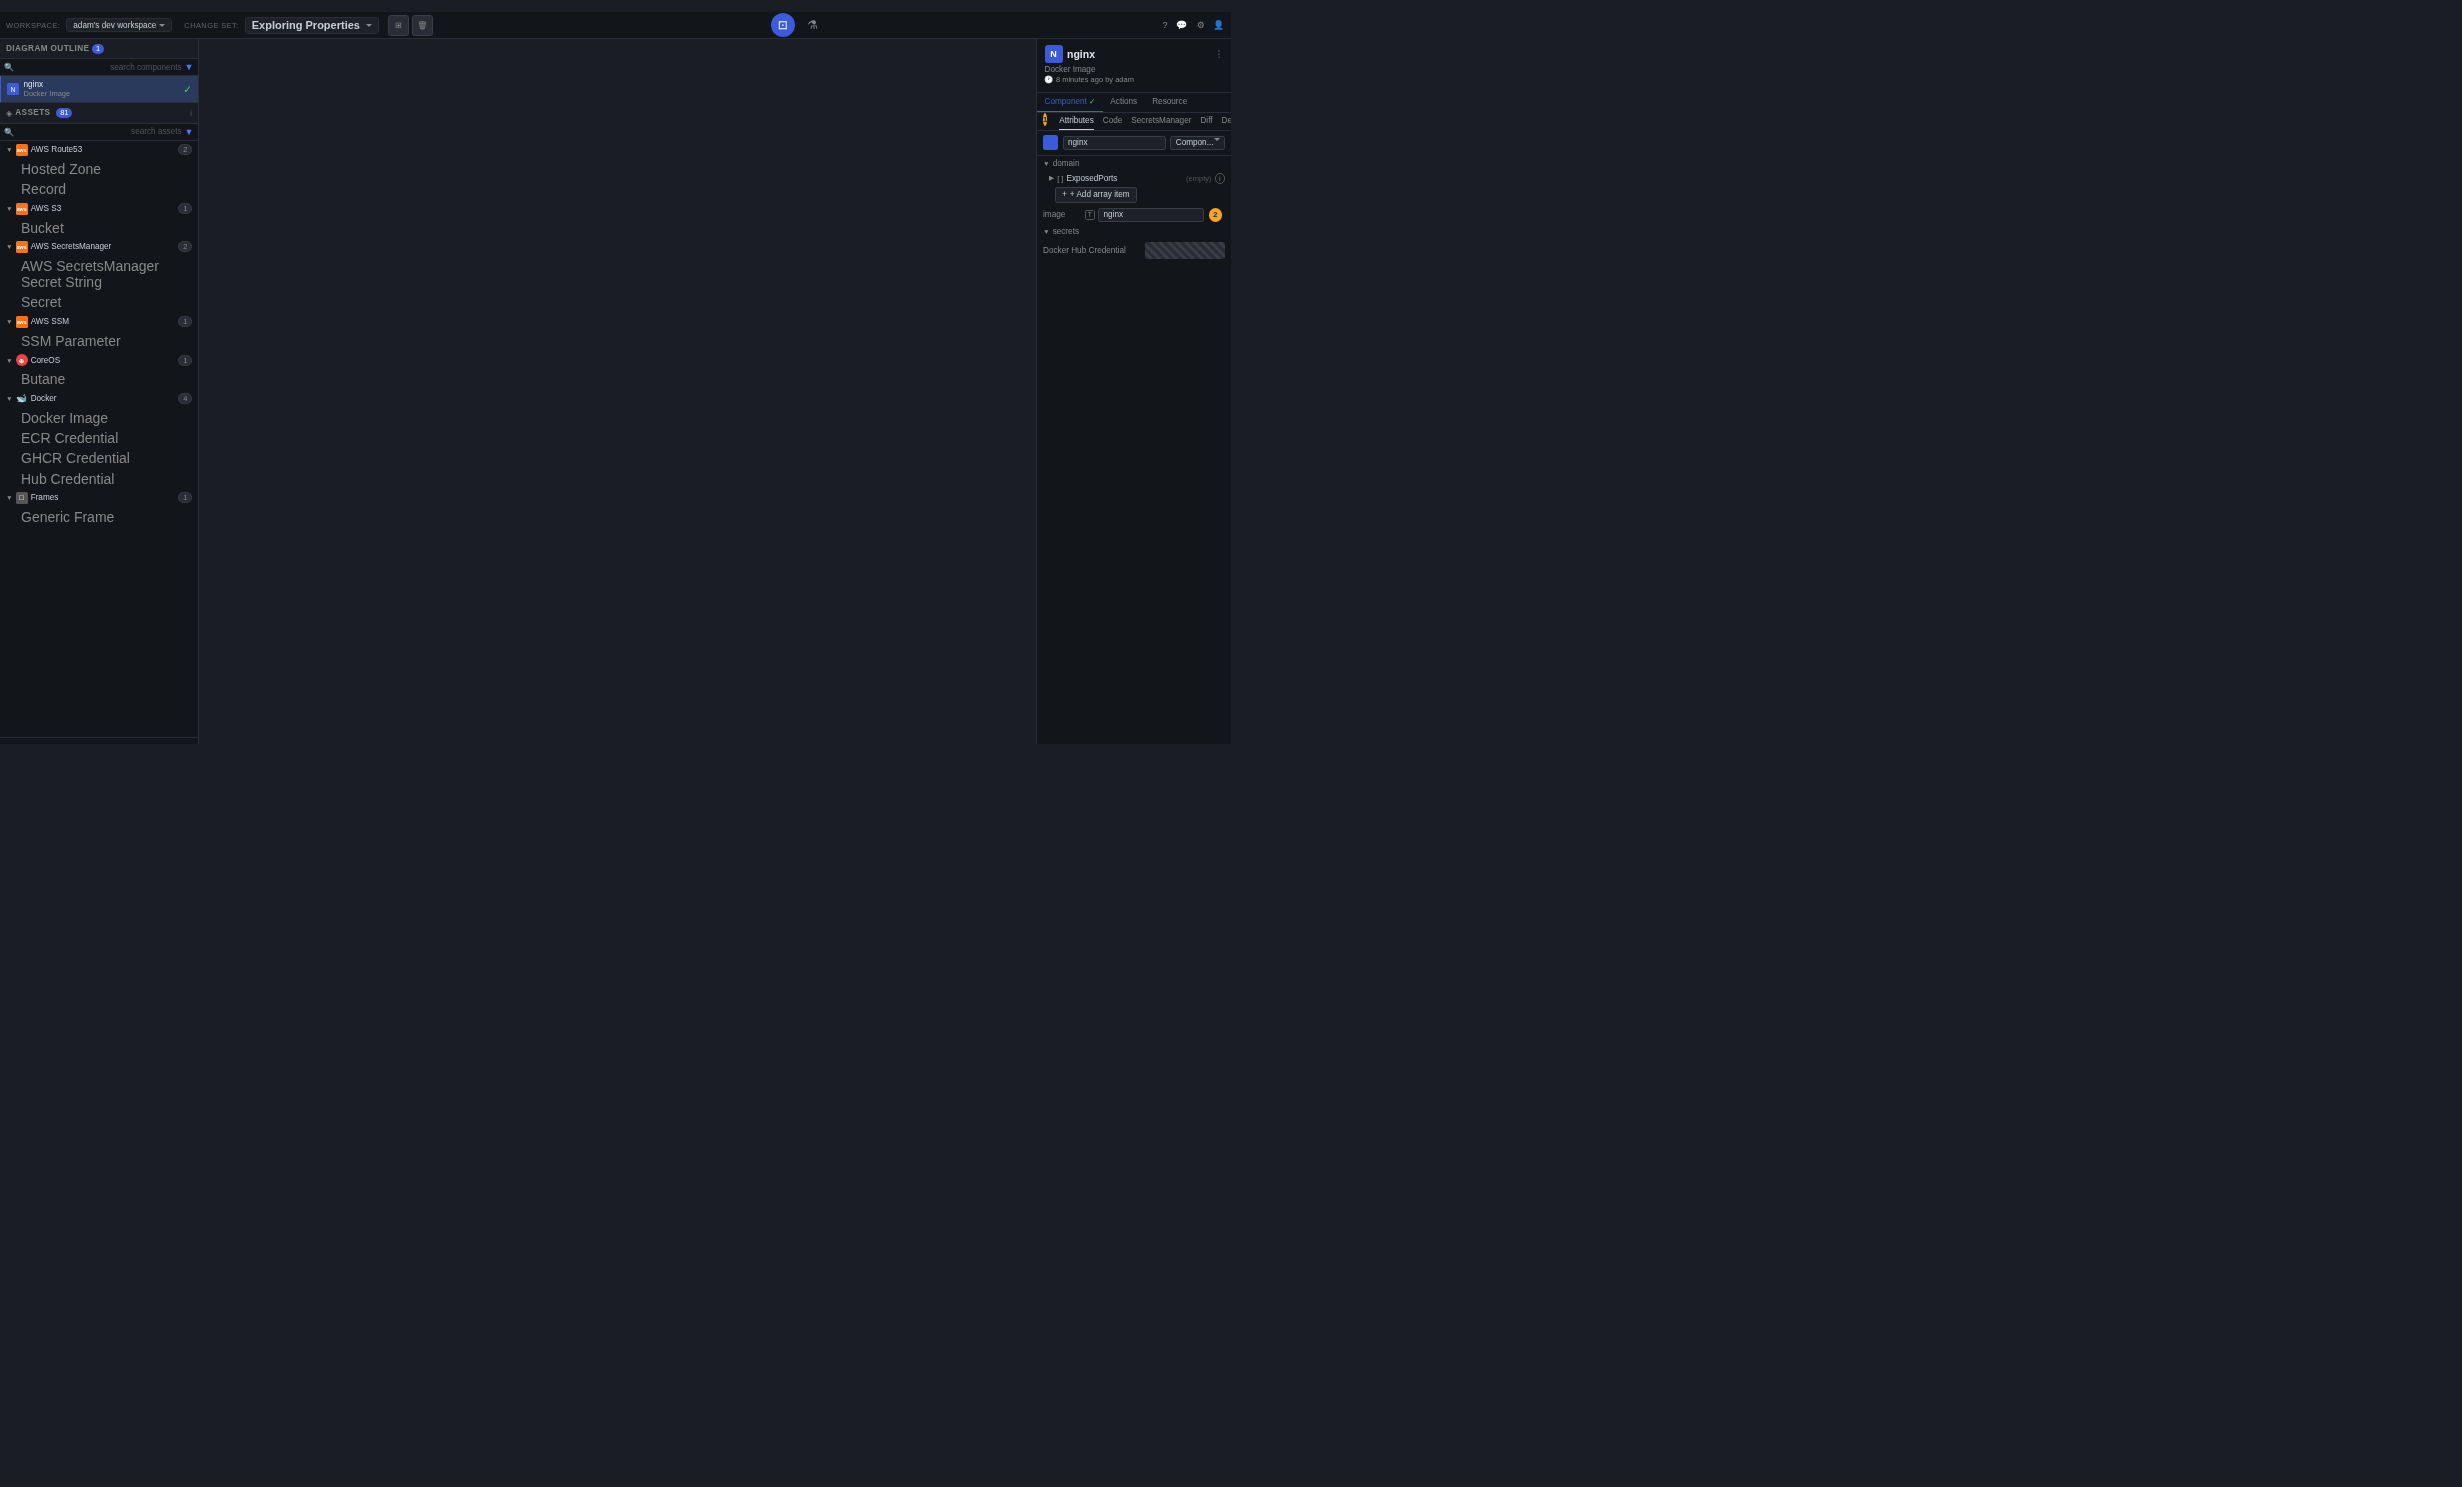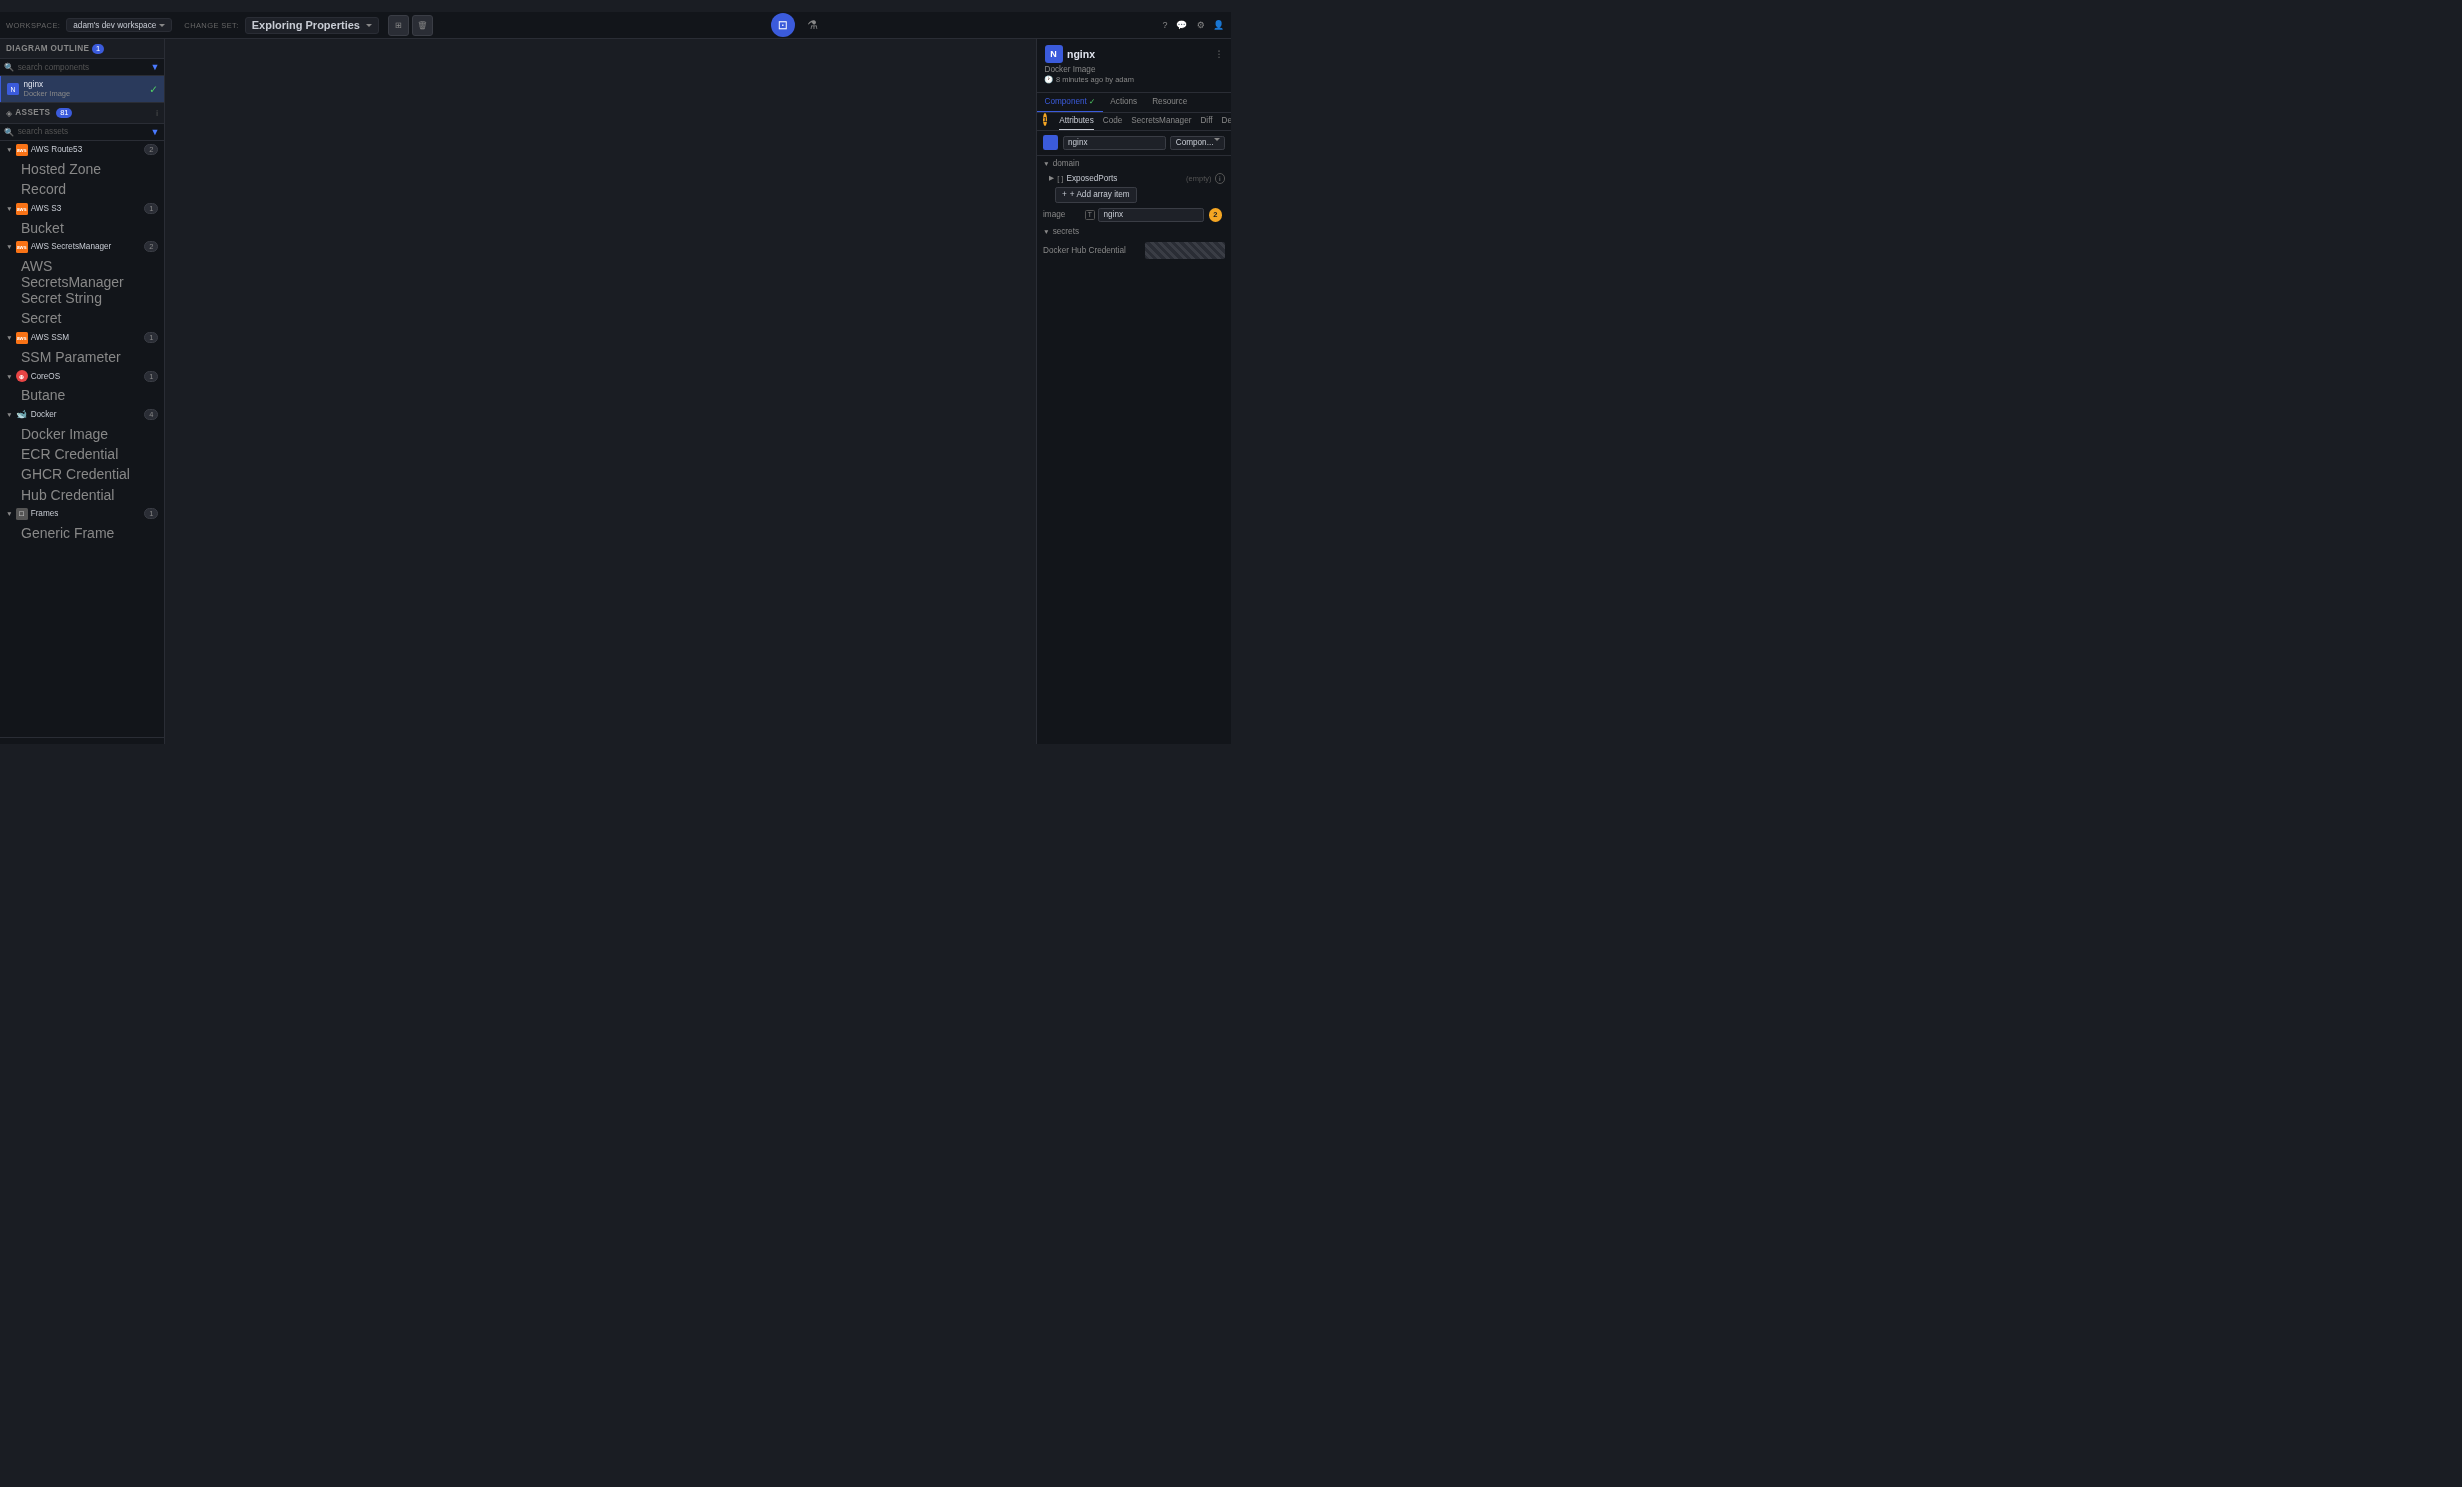--- a/index.html
+++ b/index.html
@@ -14,28 +14,28 @@
     .top-bar-icons { margin-left: auto; display: flex; align-items: center; gap: 9px; color: #888; }
     .icon-btn { width: 21px; height: 21px; border-radius: 3px; background: #2a2d35; border: 0.7px solid #3a3d45; display: flex; align-items: center; justify-content: center; cursor: pointer; color: #888; }
     .center-nav { display: flex; gap: 6px; }
     .center-nav .nav-btn { width: 24px; height: 24px; border-radius: 50%; display: flex; align-items: center; justify-content: center; cursor: pointer; color: #888; font-size: 12px; }
     .center-nav .nav-btn.active { background: #3b5bdb; color: white; }
 
     
     .main-layout { display: flex; height: calc(744px - 27px); }
     
     
-    .left-sidebar { width: 165px; background: #12151a; border-right: 0.7px solid #2a2d35; display: flex; flex-direction: column; overflow: hidden; }
+    .left-sidebar { width: 199px; background: #12151a; border-right: 0.7px solid #2a2d35; display: flex; flex-direction: column; overflow: hidden; }
     
     
     .section-header { display: flex; align-items: center; padding: 4.5px 6px; background: #1a1d23; border-bottom: 0.7px solid #2a2d35; }
     .section-title { font-size: 8.2px; font-weight: 600; text-transform: uppercase; letter-spacing: 0.4px; color: #888; }
     .badge { background: #3b5bdb; color: white; border-radius: 6px; padding: 0.7px 3.7px; font-size: 7.5px; margin-left: 3px; }
     .search-bar { display: flex; align-items: center; padding: 3px 4.5px; border-bottom: 0.7px solid #2a2d35; gap: 3px; }
-    .search-input { background: transparent; border: none; outline: none; color: #c8ccd4; font-size: 8.2px; flex: 1; }
+    .search-input { background: transparent; border: none; outline: none; color: #c8ccd4; font-size: 8.2px; flex: 1; text-align: right; }
     .search-input::placeholder { color: #555; }
     .filter-icon { color: #4a7aff; cursor: pointer; }
     
     .diagram-item { display: flex; align-items: center; padding: 3.7px 6px; background: #2a3a5c; border-left: 1.5px solid #3b5bdb; cursor: pointer; gap: 4.5px; }
     .diagram-item-icon { width: 12px; height: 12px; background: #3b5bdb; border-radius: 1.5px; display: flex; align-items: center; justify-content: center; color: white; font-size: 6.7px; }
     .diagram-item-info { flex: 1; }
     .diagram-item-name { font-size: 8.2px; color: #e0e4ee; font-weight: 500; }
     .diagram-item-type { font-size: 7.5px; color: #888; }
     .check-icon { color: #51cf66; font-size: 10.5px; }
 

